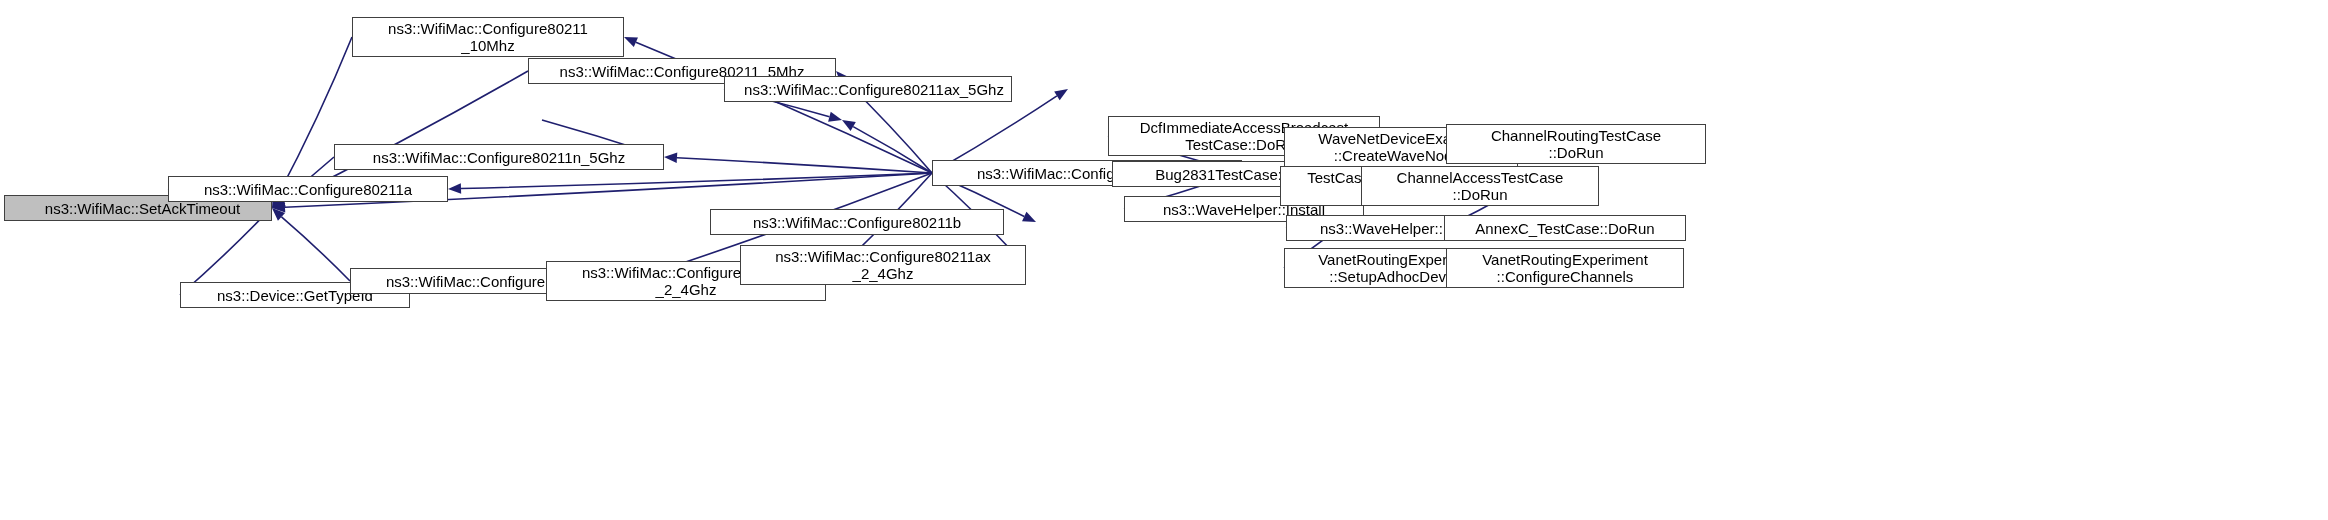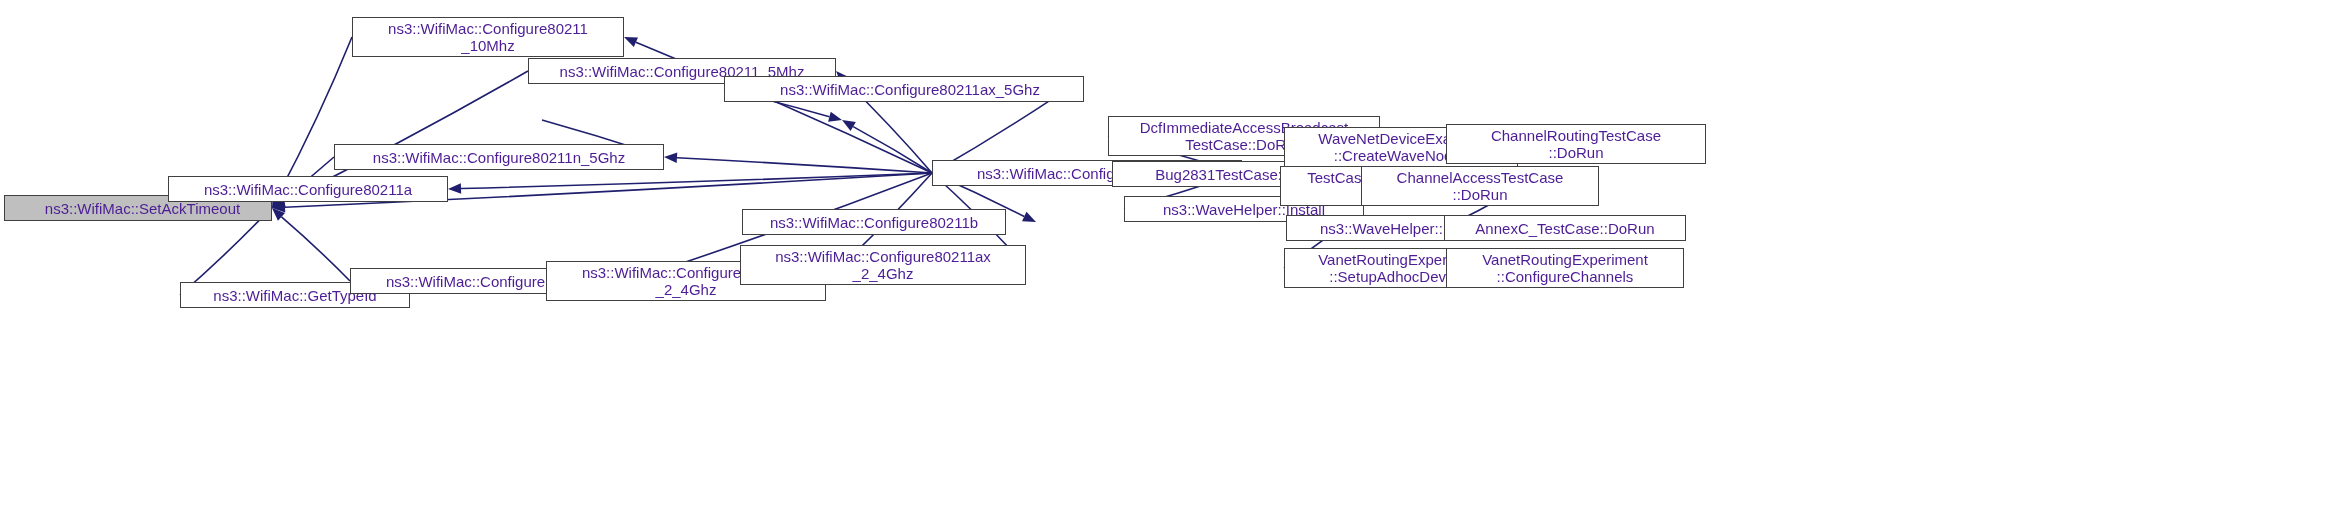--- a/index.html
+++ b/index.html
@@ -23,21 +23,21 @@
     top: 0;
     width: 2328px;
     height: 520px;
     pointer-events: none;
   }
   .gnode {
     position: absolute;
     box-sizing: border-box;
     border: 1px solid #404040;
     background: #ffffff;
-    color: #4c1d95;
+    color: #000000;
     font-family: "Liberation Sans", sans-serif;
     font-size: 15px;
     line-height: 17px;
     display: flex;
     align-items: center;
     justify-content: center;
     text-align: center;
     white-space: pre-line;
     letter-spacing: 0px;
     z-index: 5;
@@ -118,28 +118,28 @@
       <polygon points="1524,186 1510.0885566212296,184.41515202014008 1515.019194780794,175.25825258094946" fill="#1f1f6e"></polygon>
       <path d="M 1446 186 Q 1478.5 186 1511 186" fill="none" stroke="#1f1f6e" stroke-width="1.6"></path>
       <polygon points="1524,186 1511,191.2 1511,180.8" fill="#1f1f6e"></polygon>
       <path d="M 1444 228 Q 1478.8259560052907 211.12816772198192 1512.4898272631067 192.04284068686897" fill="none" stroke="#1f1f6e" stroke-width="1.6"></path>
       <polygon points="1524,186 1514.9069635378544,196.64690978162628 1510.072690988359,187.43877159211166" fill="#1f1f6e"></polygon>
       <path d="M 1446 268 Q 1475.5 268 1505 268" fill="none" stroke="#1f1f6e" stroke-width="1.6"></path>
       <polygon points="1518,268 1505,273.2 1505,262.8" fill="#1f1f6e"></polygon>
     </svg>
 <div class="gnode root" style="left: 4px; top: 195px; width: 268px; height: 26px; padding-left: 9px;"><span class="lbl">ns3::WifiMac::SetAckTimeout</span></div>
     <div class="gnode" style="left: 168px; top: 176px; width: 280px; height: 26px;"><span class="lbl">ns3::WifiMac::Configure80211a</span></div>
-    <div class="gnode" style="left: 180px; top: 282px; width: 230px; height: 26px;"><span class="lbl">ns3::WifiMac::GetTypeId</span></div>
+    <div class="gnode" style="left: 180px; top: 282px; width: 230px; height: 26px;"><span class="lbl">ns3::Device::GetTypeId</span></div>
     <div class="gnode" style="left: 350px; top: 268px; width: 280px; height: 26px;"><span class="lbl">ns3::WifiMac::Configure80211g</span></div>
     <div class="gnode" style="left: 352px; top: 17px; width: 272px; height: 40px;"><span class="lbl">ns3::WifiMac::Configure80211
 _10Mhz</span></div>
     <div class="gnode" style="left: 528px; top: 58px; width: 308px; height: 26px;"><span class="lbl">ns3::WifiMac::Configure80211_5Mhz</span></div>
     <div class="gnode" style="left: 334px; top: 144px; width: 330px; height: 26px; justify-content: flex-end;"><span class="lbl">ns3::WifiMac::Configure80211n_5Ghz</span></div>
-    <div class="gnode" style="left: 724px; top: 76px; width: 360px; height: 26px; padding-left: 12px;"><span class="lbl">ns3::WifiMac::Configure80211ax_5Ghz</span></div>
-    <div class="gnode" style="left: 742px; top: 209px; width: 264px; height: 26px; justify-content: center;"><span class="lbl">ns3::WifiMac::Configure80211b</span></div>
+    <div class="gnode" style="left: 724px; top: 76px; width: 288px; height: 26px; padding-left: 12px;"><span class="lbl">ns3::WifiMac::Configure80211ax_5Ghz</span></div>
+    <div class="gnode" style="left: 710px; top: 209px; width: 294px; height: 26px; justify-content: center;"><span class="lbl">ns3::WifiMac::Configure80211b</span></div>
     <div class="gnode" style="left: 546px; top: 261px; width: 280px; height: 40px;"><span class="lbl">ns3::WifiMac::Configure80211n
 _2_4Ghz</span></div>
     <div class="gnode" style="left: 740px; top: 245px; width: 286px; height: 40px;"><span class="lbl">ns3::WifiMac::Configure80211ax
 _2_4Ghz</span></div>
     <div class="gnode" style="left: 932px; top: 160px; width: 310px; height: 26px;"><span class="lbl">ns3::WifiMac::ConfigureStandard</span></div>
     <div class="gnode" style="left: 1108px; top: 116px; width: 272px; height: 40px;"><span class="lbl">DcfImmediateAccessBroadcast
 TestCase::DoRun</span></div>
     <div class="gnode" style="left: 1112px; top: 161px; width: 264px; height: 26px;"><span class="lbl">Bug2831TestCase::DoRun</span></div>
     <div class="gnode" style="left: 1124px; top: 196px; width: 240px; height: 26px;"><span class="lbl">ns3::WaveHelper::Install</span></div>
     <div class="gnode" style="left: 1284px; top: 127px; width: 234px; height: 40px;"><span class="lbl">WaveNetDeviceExample

